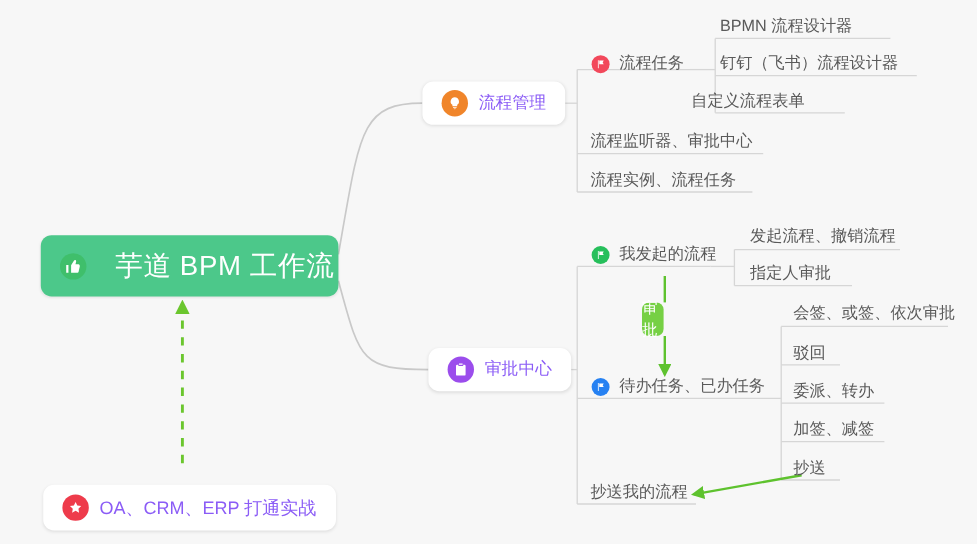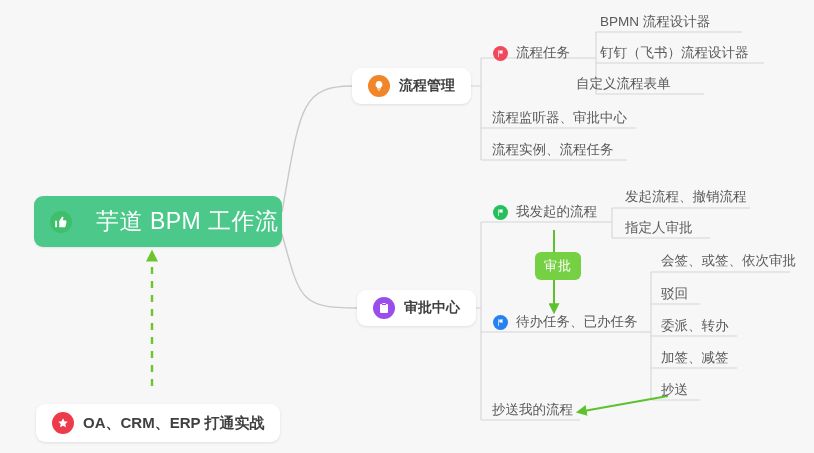--- a/index.html
+++ b/index.html
@@ -29,22 +29,21 @@
   }
   .root .label{margin-left:24px;}
 
   
   .card{
     background:#ffffff;
     border-radius:9px;
     box-shadow:0 1px 3px rgba(0,0,0,.10);
     padding:0 16px;
     font-size:14px;
-    color:#404040;
-    font-weight:bold;
+    color:#8b5cf6;
   }
   .card .label{margin-left:9px;}
 
   .n-flow-mgmt{left:352px;top:68px;height:36px;}
   .n-approval{left:357px;top:290px;height:36px;}
   .n-integration{left:36px;top:404px;height:38px;font-size:15px;}
 
   
   .leaf{
     position:absolute;
@@ -73,21 +72,21 @@
   .ico-purple{background:#9B4DEC;}
   .ico-red{background:#EE3B4B;}
   .ico-flagred{background:#F2485B;}
   .ico-flaggreen{background:#26BF5B;}
   .ico-flagblue{background:#2681F2;}
 
   
   .badge-approve{
     position:absolute;
     left:535px;top:252px;
-    width:46px;height:28px;
+    width:18px;height:28px;
     background:#76D044;
     border-radius:6px;
     color:#ffffff;
     font-size:13px;
     display:flex;align-items:center;justify-content:center;
     letter-spacing:1px;
   }
 </style>
 </head>
 <body>

